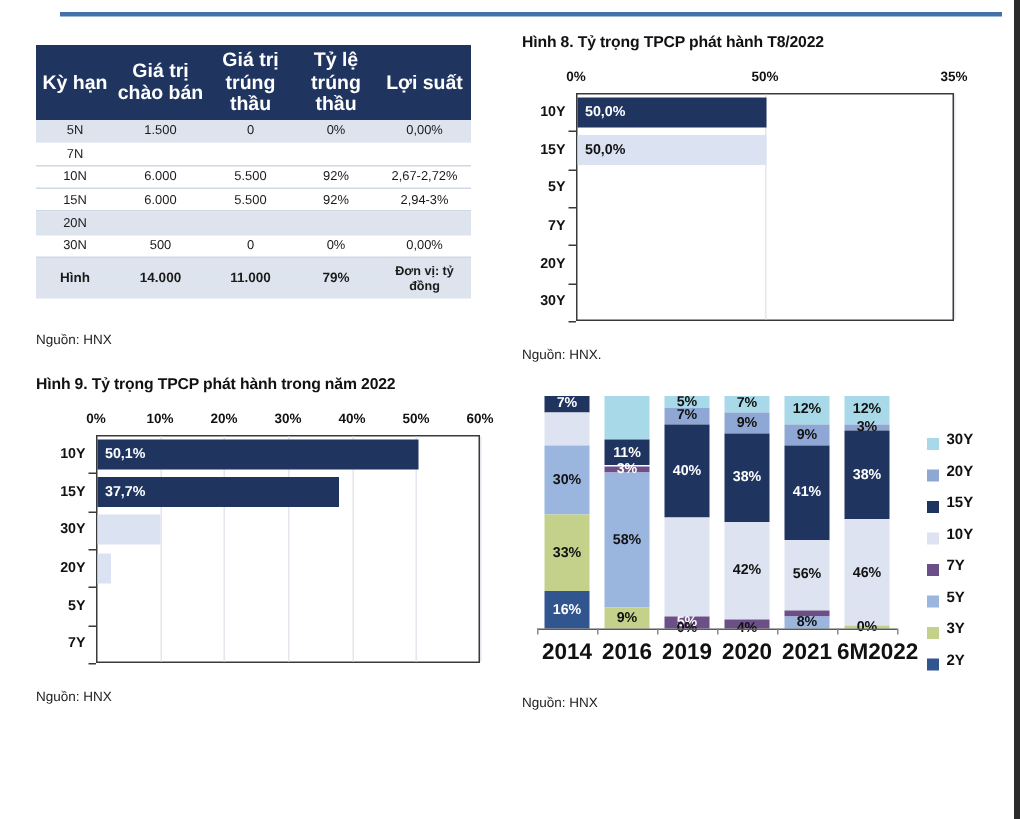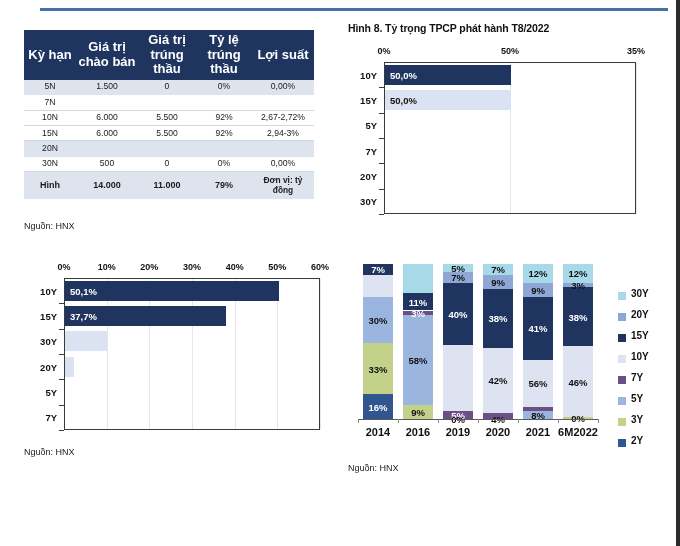--- a/index.html
+++ b/index.html
@@ -62,21 +62,21 @@
   
   .sc{position:relative;}
   .sc-baseline{position:absolute;height:1px;background:#5a5a5a;}
   .sc-bar{position:absolute;}
   .sc-seg{position:absolute;left:0;width:100%;box-sizing:border-box;}
   .sc-seglab{
     position:absolute;left:50%;transform:translate(-50%,-50%);
     font-size:9.5px;font-weight:bold;white-space:nowrap;
   }
   .sc-xlab{
-    position:absolute;font-size:11px;font-weight:bold;color:#111;
+    position:absolute;font-size:15px;font-weight:bold;color:#111;
     text-align:center;white-space:nowrap;
   }
   .sc-tickm{position:absolute;width:1px;height:4px;background:#8a8a8a;}
   .sc-legend{position:absolute;}
   .sc-lgrow{position:relative;height:21px;}
   .sc-lgsw{position:absolute;left:0;top:6px;width:8px;height:8px;}
   .sc-lgtx{position:absolute;left:13px;top:2px;font-size:10px;font-weight:bold;color:#111;}
 </style>
 </head>
 <body>
@@ -179,23 +179,25 @@
         <div class="hc-lab" style="left:42px;top:53.99999999999999px;color:#111111;">50,0%</div>
         <div class="hc-ytickmark" style="left:31px;top:91.99999999999999px;"></div>
         <div class="hc-cat" style="left:0;width:29px;top:79.33333333333333px;text-align:right;">5Y</div>
         <div class="hc-ytickmark" style="left:31px;top:117.33333333333333px;"></div>
         <div class="hc-cat" style="left:0;width:29px;top:104.66666666666667px;text-align:right;">7Y</div>
         <div class="hc-ytickmark" style="left:31px;top:142.66666666666666px;"></div>
         <div class="hc-cat" style="left:0;width:29px;top:130px;text-align:right;">20Y</div>
         <div class="hc-ytickmark" style="left:31px;top:168px;"></div>
         <div class="hc-cat" style="left:0;width:29px;top:155.33333333333331px;text-align:right;">30Y</div>
       </div>
+    <div class="src" style="margin-top:10px;">Nguồn: HNX.</div>
   </div>
 
   <div class="panel" style="left:24px;top:250px;width:320px;">
+    <div class="figTitle">Hình 9. Tỷ trọng TPCP phát hành trong năm 2022</div>
     <div class="hchart" id="fig9-chart" style="margin-top:12px;height:175px;">
         <div class="hc-tick" style="left:40px;">0%</div>
         <div class="hc-tick" style="left:82.66666666666666px;">10%</div>
         <div class="hc-tick" style="left:125.33333333333333px;">20%</div>
         <div class="hc-tick" style="left:168px;">30%</div>
         <div class="hc-tick" style="left:210.66666666666666px;">40%</div>
         <div class="hc-tick" style="left:253.33333333333334px;">50%</div>
         <div class="hc-tick" style="left:296px;">60%</div>
         <div class="hc-plot" style="left:40px;top:16px;width:256px;height:152px;">
           <div class="hc-grid" style="left:41.666666666666664px;"></div>

